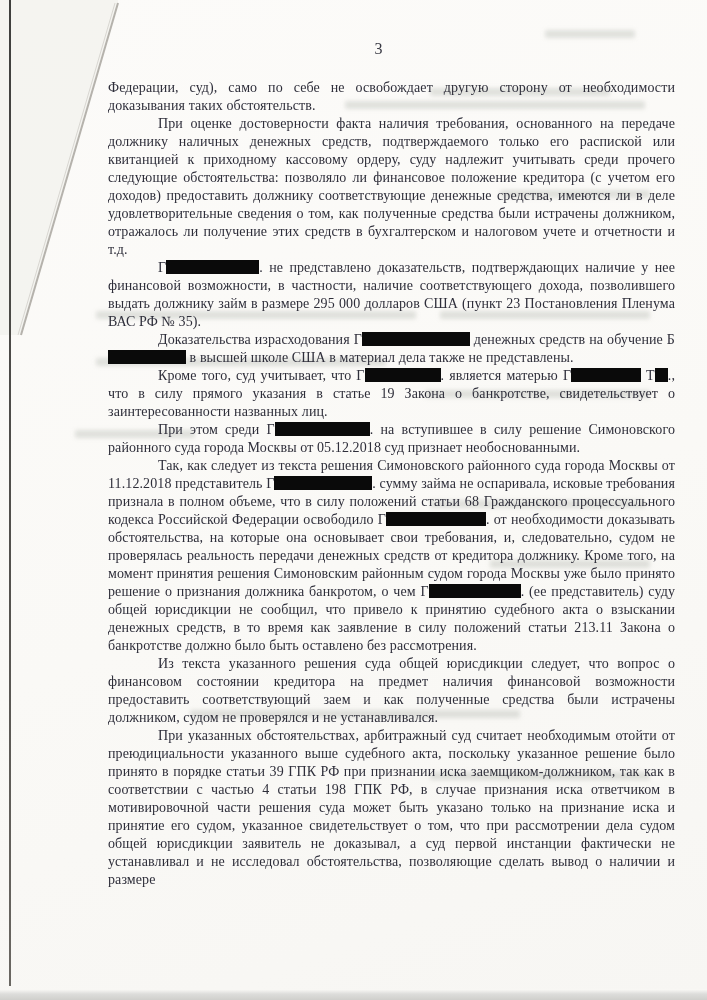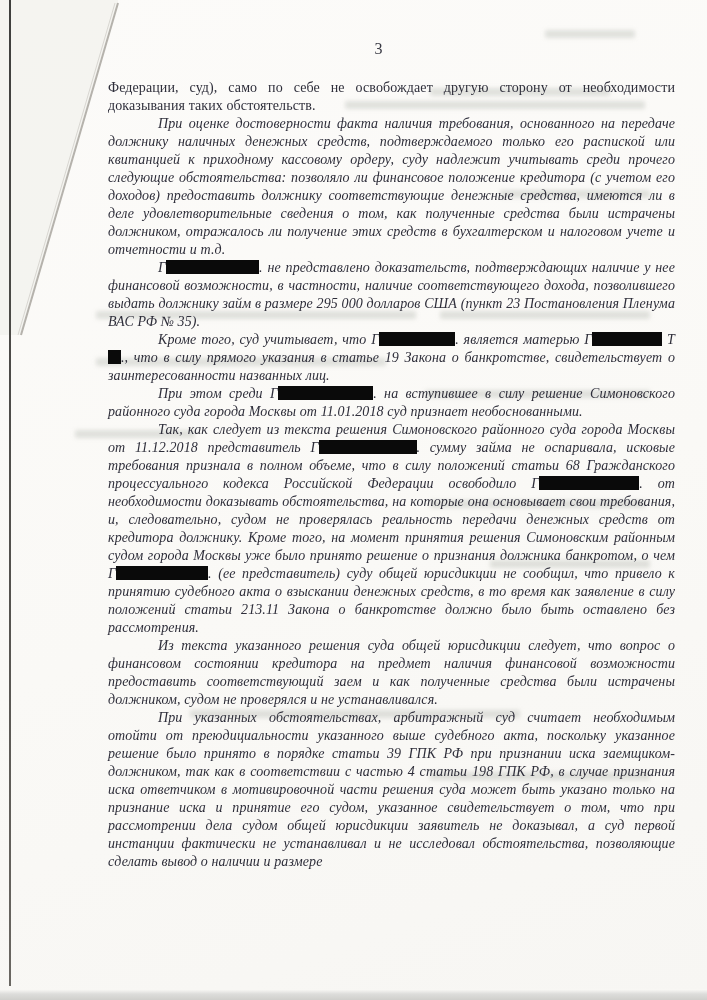--- a/index.html
+++ b/index.html
@@ -31,21 +31,21 @@
   }
   
   .text-block {
     position: absolute; top: 79px; left: 108px; width: 567px;
     font-size: 14px; line-height: 18px;
     color: #2e2e3a;
     text-align: justify;
     letter-spacing: 0.1px;
   }
   .para { margin: 0; padding: 0; }
-  .para.indent { text-indent: 50px; font-style: italic; }
+  .para.indent { text-indent: 50px; }
   .redaction {
     display: inline-block;
     height: 14px;
     background: #0a0a0a;
     vertical-align: -2px;
   }
   
   .bottom-edge {
     position: absolute; left: 0; bottom: 0;
     width: 707px; height: 11px;
@@ -86,22 +86,23 @@
   <div class="bleed" style="left:490px; top:560px; width:160px;"></div>
   <div class="bleed" style="left:190px; top:710px; width:330px;"></div>
   <div class="bleed" style="left:430px; top:772px; width:220px;"></div>
 
   <div class="page-number">3</div>
 
   <div class="text-block" style="color: rgb(46, 46, 58);">
       <p class="para"><span>Федерации, суд), само по себе не освобождает другую сторону от необходимости доказывания таких обстоятельств.</span></p>
       <p class="para indent"><span>При оценке достоверности факта наличия требования, основанного на передаче должнику наличных денежных средств, подтверждаемого только его распиской или квитанцией к приходному кассовому ордеру, суду надлежит учитывать среди прочего следующие обстоятельства: позволяло ли финансовое положение кредитора (с учетом его доходов) предоставить должнику соответствующие денежные средства, имеются ли в деле удовлетворительные сведения о том, как полученные средства были истрачены должником, отражалось ли получение этих средств в бухгалтерском и налоговом учете и отчетности и т.д.</span></p>
       <p class="para indent"><span>Г</span><span class="redaction" style="width: 93px; background: rgb(10, 10, 10);"></span><span>. не представлено доказательств, подтверждающих наличие у нее финансовой возможности, в частности, наличие соответствующего дохода, позволившего выдать должнику займ в размере 295 000 долларов США (пункт 23 Постановления Пленума ВАС РФ № 35).</span></p>
+      <p class="para indent"><span>Доказательства израсходования Г</span><span class="redaction" style="width: 108px; background: rgb(10, 10, 10);"></span><span> денежных средств на обучение Б</span><span class="redaction" style="width: 78px; background: rgb(10, 10, 10);"></span><span> в высшей школе США в материал дела также не представлены.</span></p>
       <p class="para indent"><span>Кроме того, суд учитывает, что Г</span><span class="redaction" style="width: 76px; background: rgb(10, 10, 10);"></span><span>. является матерью Г</span><span class="redaction" style="width: 70px; background: rgb(10, 10, 10);"></span><span> Т</span><span class="redaction" style="width: 13px; background: rgb(10, 10, 10);"></span><span>., что в силу прямого указания в статье 19 Закона о банкротстве, свидетельствует о заинтересованности названных лиц.</span></p>
-      <p class="para indent"><span>При этом среди Г</span><span class="redaction" style="width: 95px; background: rgb(10, 10, 10);"></span><span>. на вступившее в силу решение Симоновского районного суда города Москвы от 11.01.2018 суд признает необоснованными.</span></p>
+      <p class="para indent"><span>При этом среди Г</span><span class="redaction" style="width: 95px; background: rgb(10, 10, 10);"></span><span>. на вступившее в силу решение Симоновского районного суда города Москвы от 05.12.2018 суд признает необоснованными.</span></p>
       <p class="para indent"><span>Так, как следует из текста решения Симоновского районного суда города Москвы от 11.12.2018 представитель Г</span><span class="redaction" style="width: 98px; background: rgb(10, 10, 10);"></span><span>. сумму займа не оспаривала, исковые требования признала в полном объеме, что в силу положений статьи 68 Гражданского процессуального кодекса Российской Федерации освободило Г</span><span class="redaction" style="width: 100px; background: rgb(10, 10, 10);"></span><span>. от необходимости доказывать обстоятельства, на которые она основывает свои требования, и, следовательно, судом не проверялась реальность передачи денежных средств от кредитора должнику. Кроме того, на момент принятия решения Симоновским районным судом города Москвы уже было принято решение о признания должника банкротом, о чем Г</span><span class="redaction" style="width: 92px; background: rgb(10, 10, 10);"></span><span>. (ее представитель) суду общей юрисдикции не сообщил, что привело к принятию судебного акта о взыскании денежных средств, в то время как заявление в силу положений статьи 213.11 Закона о банкротстве должно было быть оставлено без рассмотрения.</span></p>
       <p class="para indent"><span>Из текста указанного решения суда общей юрисдикции следует, что вопрос о финансовом состоянии кредитора на предмет наличия финансовой возможности предоставить соответствующий заем и как полученные средства были истрачены должником, судом не проверялся и не устанавливался.</span></p>
       <p class="para indent"><span>При указанных обстоятельствах, арбитражный суд считает необходимым отойти от преюдициальности указанного выше судебного акта, поскольку указанное решение было принято в порядке статьи 39 ГПК РФ при признании иска заемщиком-должником, так как в соответствии с частью 4 статьи 198 ГПК РФ, в случае признания иска ответчиком в мотивировочной части решения суда может быть указано только на признание иска и принятие его судом, указанное свидетельствует о том, что при рассмотрении дела судом общей юрисдикции заявитель не доказывал, а суд первой инстанции фактически не устанавливал и не исследовал обстоятельства, позволяющие сделать вывод о наличии и размере</span></p>
     </div>
 
   <div class="bottom-edge"></div>
 
 </div>
 
 </body></html>

